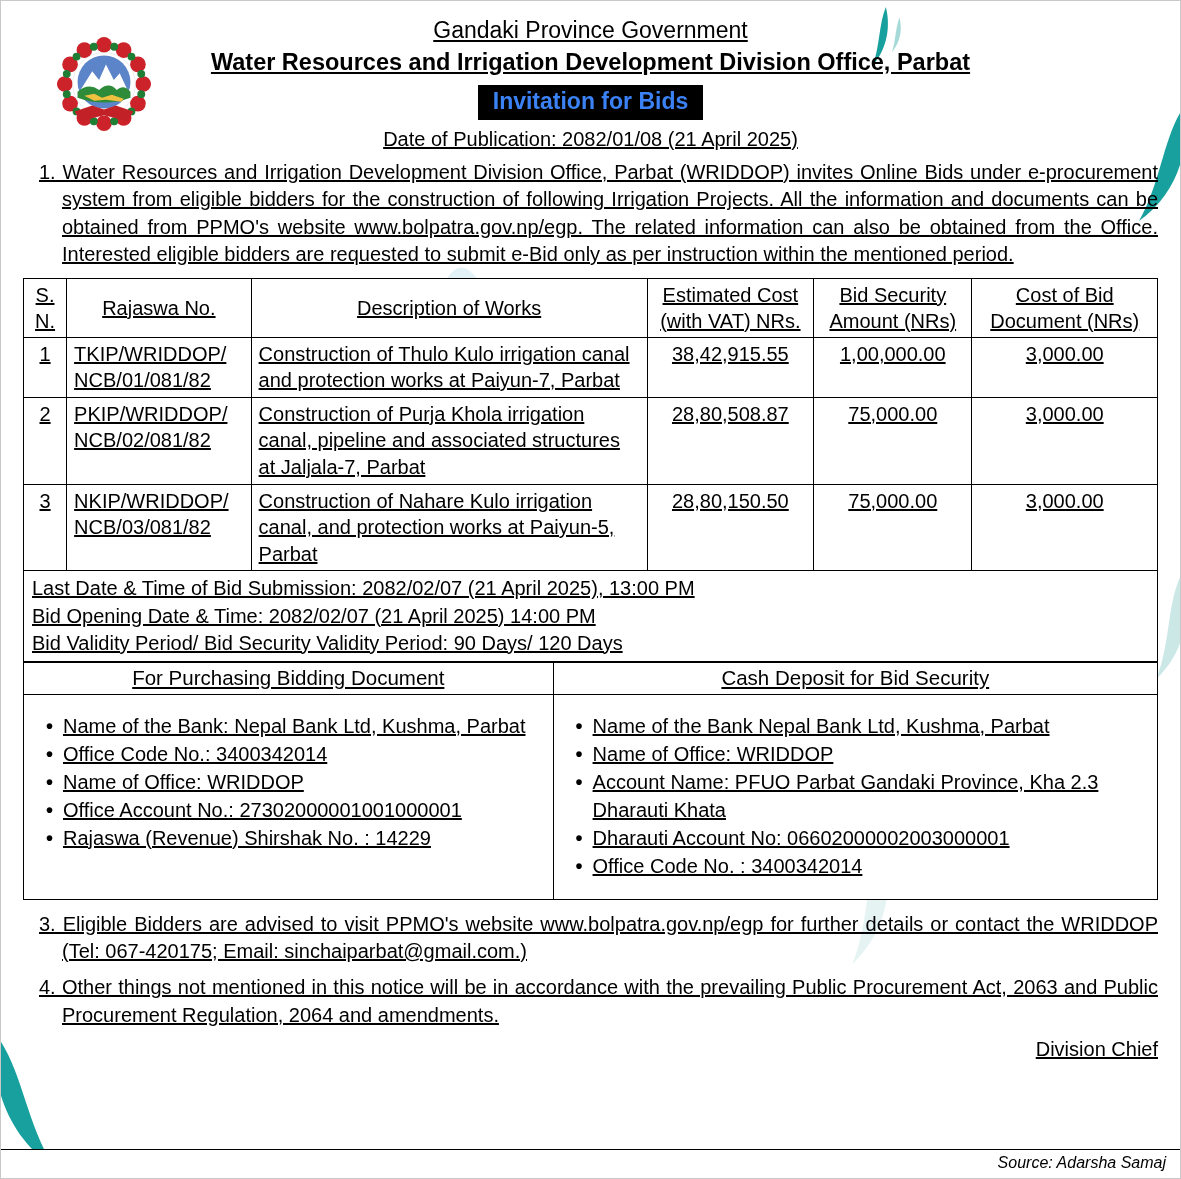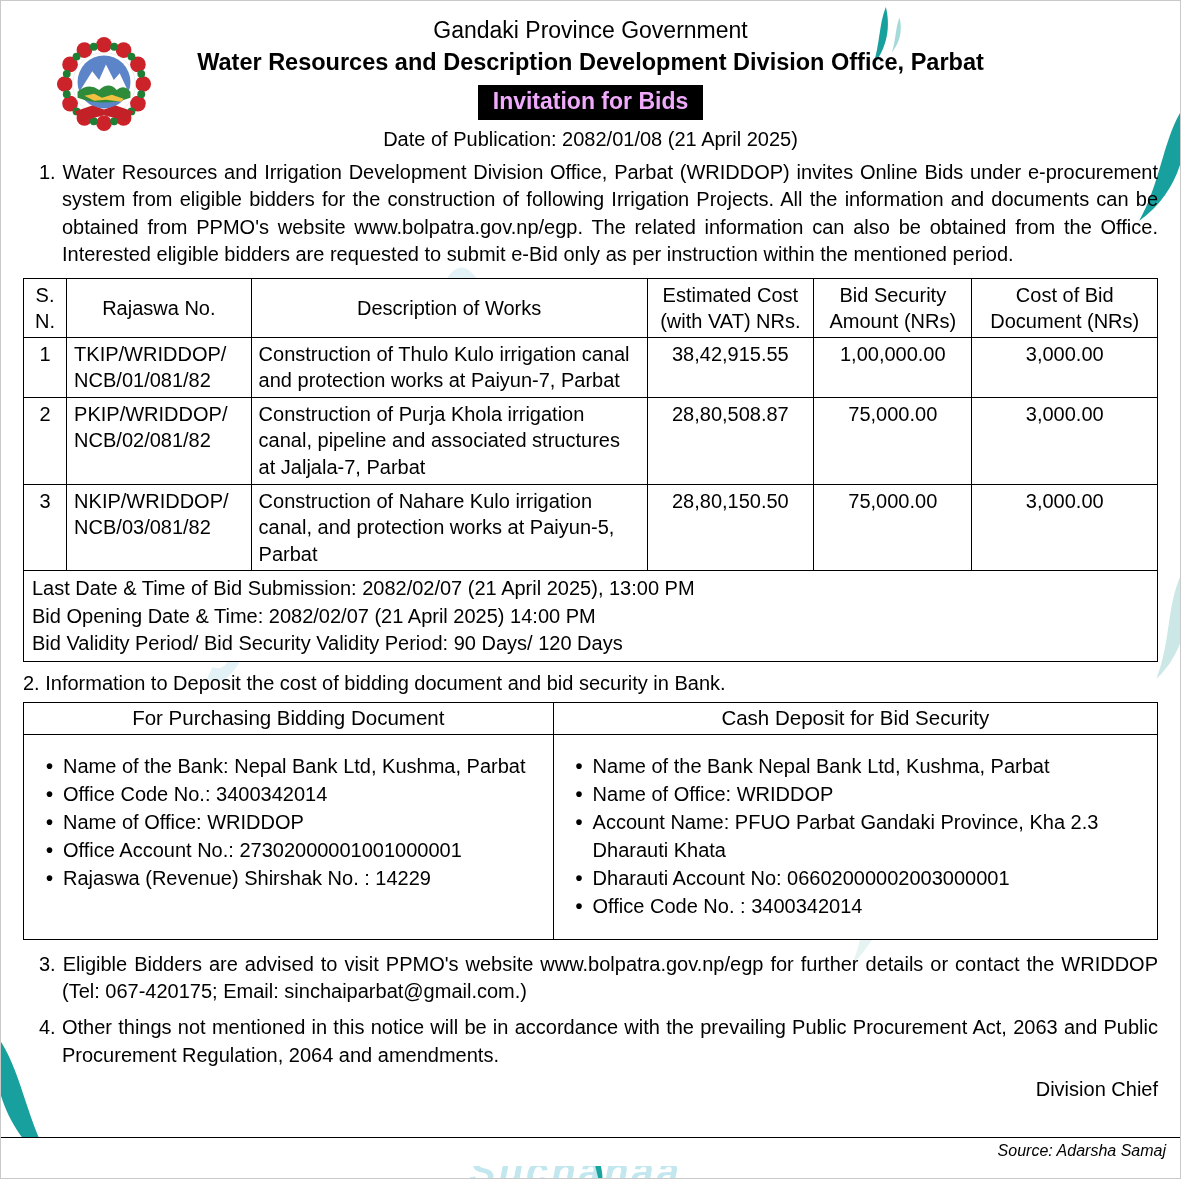--- a/index.html
+++ b/index.html
@@ -30,30 +30,30 @@
   .leaf svg { display:block; width:100%; height:100%; }
   .leaf-tr   { left:866px; top:6px;    width:26px;  height:58px; }
   .leaf-tr2  { left:888px; top:14px;   width:14px;  height:40px; opacity:.55; }
   .leaf-re   { right:-8px; top:88px;   width:48px;  height:150px; transform:rotate(8deg); }
   .leaf-re2  { right:-12px; top:538px; width:42px;  height:175px; opacity:.45; }
   .leaf-mid  { left:838px; top:838px;  width:62px;  height:125px; opacity:.22; }
   .leaf-bl   { left:-10px; top:1030px; width:62px;  height:140px; transform:scaleX(-1) rotate(10deg); }
   .leaf-bc   { left:585px; top:1149px; width:22px;  height:42px; transform:rotate(-22deg); }
 
   
-  .content { position:relative; z-index:1; padding:10px 22px 0 22px; }
+  .content { position:relative; z-index:1; padding:10px 22px 0 22px;text-decoration:underline; }
 
   header { text-align:center; position:relative; padding-top:6px; }
   .logo { position:absolute; left:32px; top:24px; width:98px; height:98px; }
   .h1 { font-size:23px; }
   .h2 { font-size:23px; margin-top:7px; }
   .h3 { font-size:23.5px; font-weight:bold; margin-top:5px; }
   .banner-wrap { margin-top:9px; }
   .banner {
-    display:inline-block; background:#000; color:#f0abfc; font-weight:bold;
+    display:inline-block; background:#000; color:#3b82f6; font-weight:bold;
     font-size:23px; padding:3px 15px 5px 15px;
   }
   .pubdate { font-size:20px; margin-top:8px; }
 
   .para { font-size:20px; line-height:1.37; text-align:justify; margin:8px 0 9px 0; }
   .hang { padding-left:23px; text-indent:-23px;margin-left:16px; }
 
   table { border-collapse:collapse; width:100%; table-layout:fixed; background:#fff; }
   th, td { border:1.5px solid #000; }
   th { font-weight:normal; font-size:20px; text-align:center; vertical-align:middle; padding:3px 4px; line-height:1.3; }
@@ -68,21 +68,21 @@
 
   .bank th { font-size:20.5px; padding:2px 4px;margin-top:32px; }
   .bank td { padding:5px 8px 7px 8px; }
   .bank ul { margin:12px; padding:0; list-style:none; font-size:20px; line-height:1.4; }
   .bank li { position:relative; padding-left:19px; }
   .bank li::before { content:"\2022"; position:absolute; left:2px; font-weight:bold; }
 
   .signature { text-align:right; font-size:20px; margin:8px 0 0 0; }
 
   .source-row {
-    position:absolute; left:0; right:0; bottom:12px; z-index:2; background:#fff;
+    position:absolute; left:0; right:0; bottom:0; z-index:2; background:#fff;
     border-top:1.5px solid #000; text-align:right;
     font-style:italic; font-size:16px; padding:4px 14px 6px 0;
   }
 </style>
 </head>
 <body>
 
 <div class="page">
 
   <div class="wm wm-main">Suchanaa</div>
@@ -159,21 +159,21 @@
           </g>
           <circle cx="50" cy="50" r="32" fill="#ffffff" stroke="#d8d8d8" stroke-width="0.5"></circle>
           <circle cx="50" cy="48" r="27" fill="#5b85c8"></circle>
           <polygon points="26,56 38,37 45,46 52,30 60,46 66,39 74,56" fill="#ffffff"></polygon>
           <path d="M23,58 Q34,48 45,56 Q55,47 63,56 Q70,50 77,58 L77,64 Q50,74 23,64 Z" fill="#2e8b3a"></path>
           <path d="M30,62 L40,60 L48,64 L58,61 L70,65 L68,68 L52,66 L40,67 Z" fill="#f0c040"></path>
           <path d="M20,78 L38,72 L50,76 L62,72 L80,78 L74,88 L50,82 L26,88 Z" fill="#c22127"></path>
         </svg>
       </span>
       <div class="h1">Gandaki Province Government</div>
-      <div class="h3">Water Resources and Description Development Division Office, Parbat</div>
+      <div class="h3">Water Resources and Irrigation Development Division Office, Parbat</div>
       <div class="banner-wrap">
         <span class="banner">Invitation for Bids</span>
       </div>
       <div class="pubdate">Date of Publication: 2082/01/08 (21 April 2025)</div>
     </header>
 
     <p class="para hang">1. Water Resources and Irrigation Development Division Office, Parbat (WRIDDOP) invites Online Bids under e-procurement system from eligible bidders for the construction of following Irrigation Projects. All the information and documents can be obtained from PPMO's website www.bolpatra.gov.np/egp. The related information can also be obtained from the Office. Interested eligible bidders are requested to submit e-Bid only as per instruction within the mentioned period.</p>
 
     <table class="bids">
       <colgroup>
@@ -231,21 +231,20 @@
         <tr>
           <td colspan="6" class="notes">
             <div>Last Date &amp; Time of Bid Submission: 2082/02/07 (21 April 2025), 13:00 PM</div>
             <div>Bid Opening Date &amp; Time: 2082/02/07 (21 April 2025) 14:00 PM</div>
             <div>Bid Validity Period/ Bid Security Validity Period: 90 Days/ 120 Days</div>
           </td>
         </tr>
       </tfoot>
     </table>
 
-    <div class="sec-head">2. Information to Deposit the cost of bidding document and bid security in Bank.</div>
 
     <table class="bank">
       <colgroup>
           <col style="width:46.7%">
           <col style="width:53.3%">
         </colgroup>
       <thead>
         <tr>
           <th>For Purchasing Bidding Document</th>
           <th>Cash Deposit for Bid Security</th>

